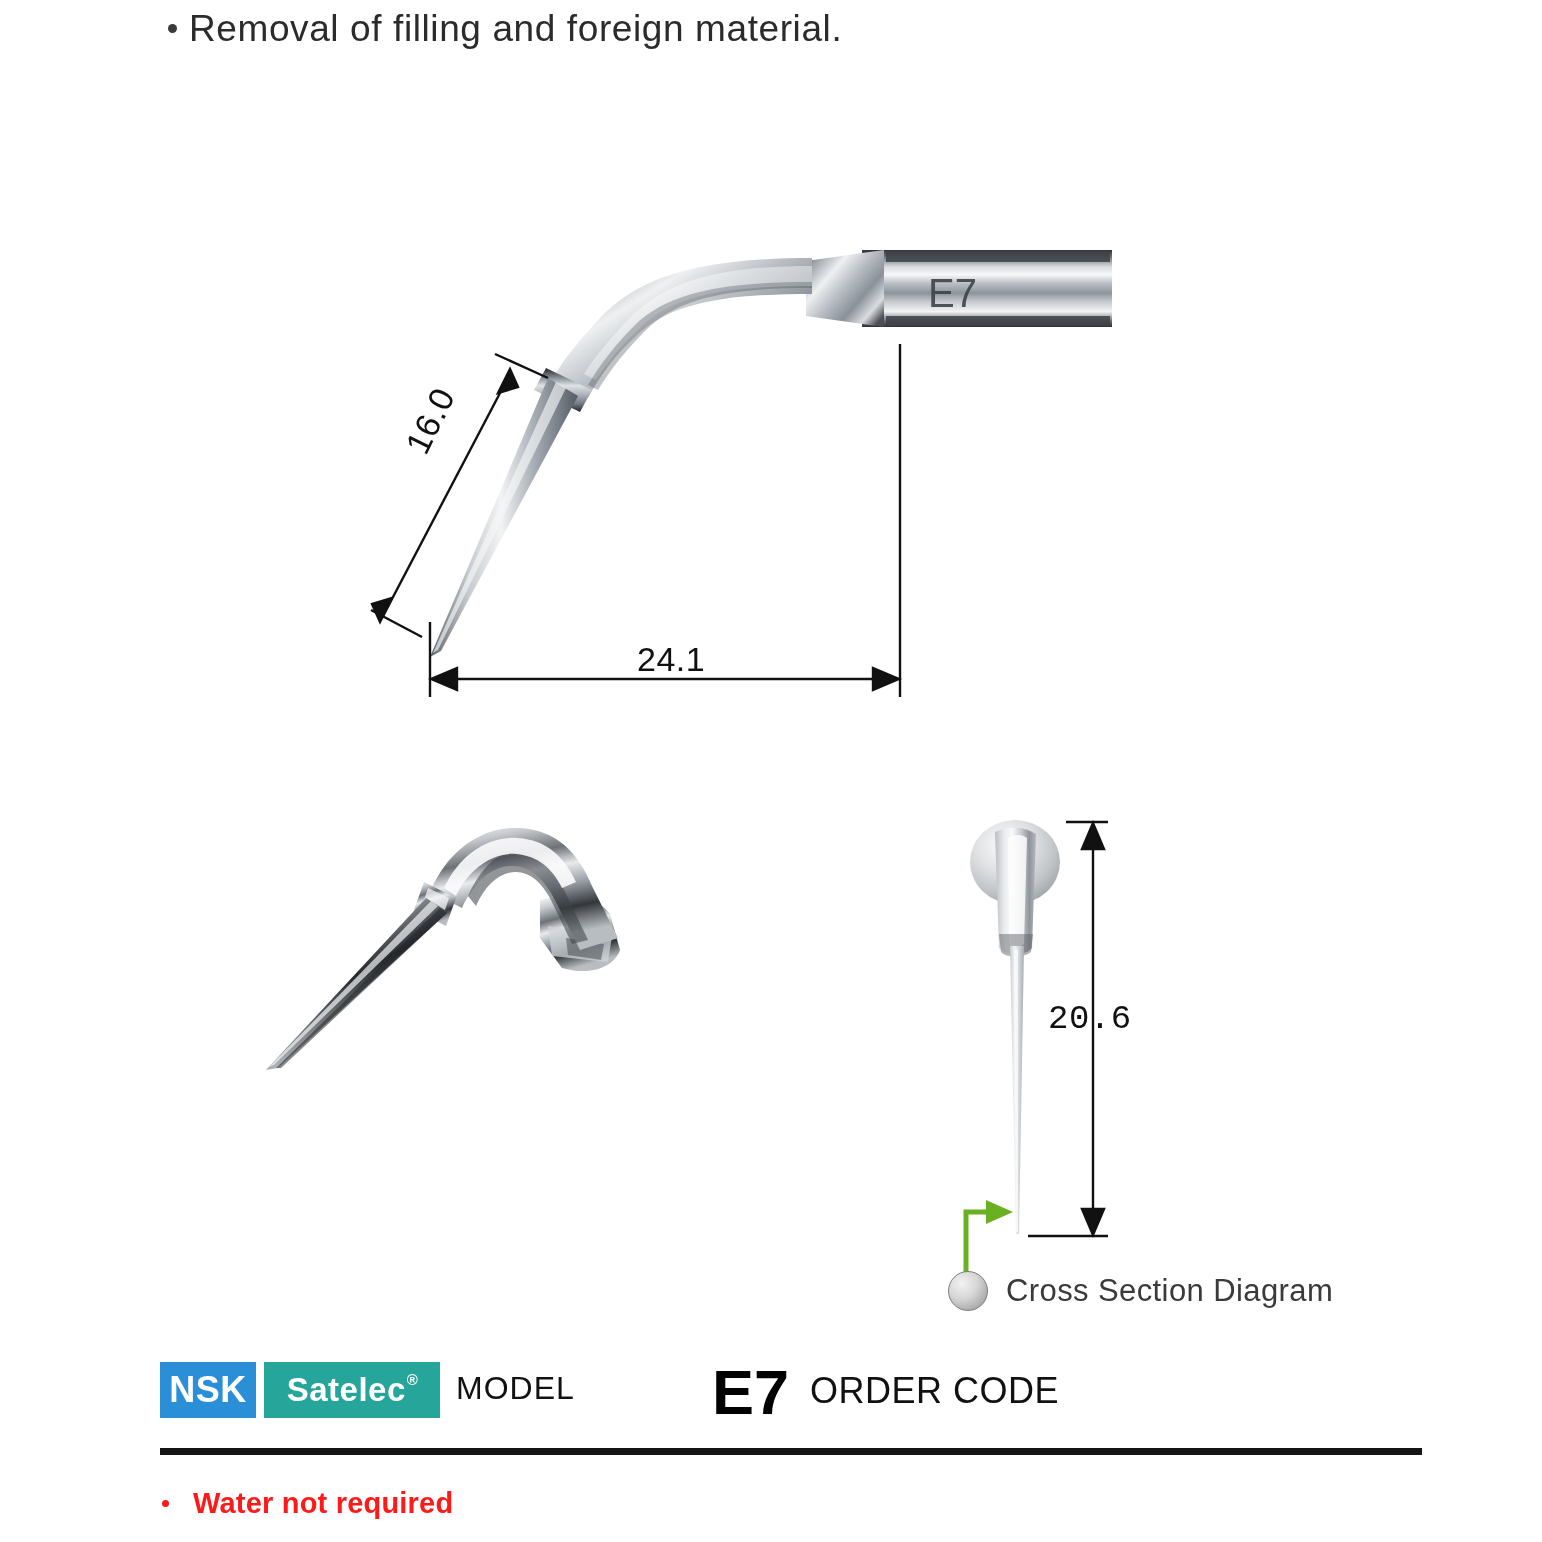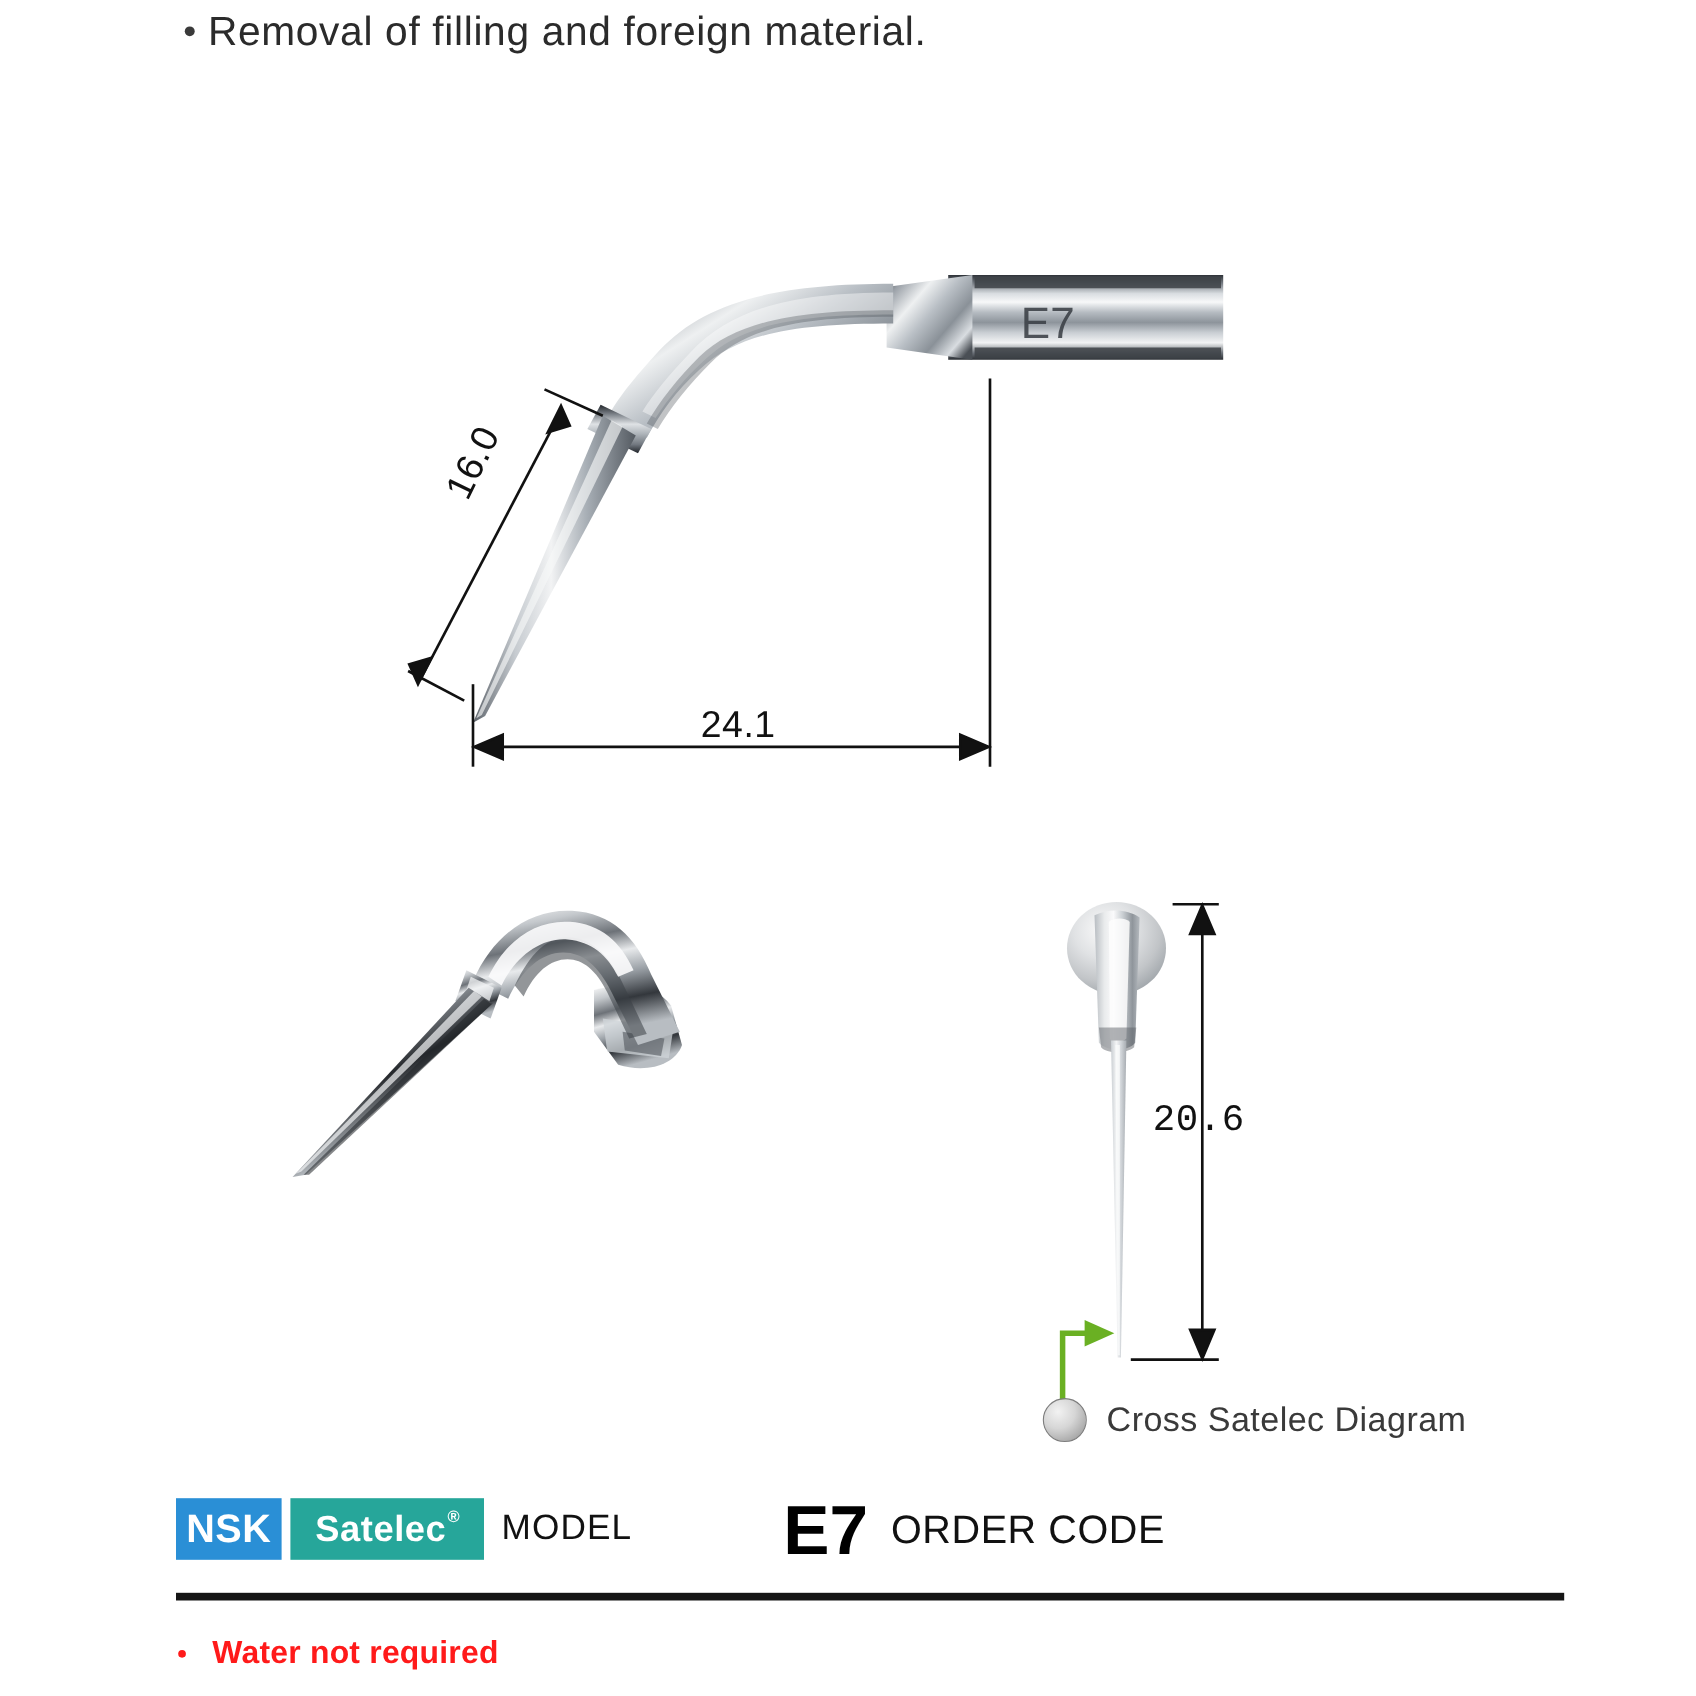--- a/index.html
+++ b/index.html
@@ -299,21 +299,21 @@
       </g>
     </svg>
   </div>
 
   <div class="dim dim-160">16.0</div>
   <div class="dim dim-241">24.1</div>
   <div class="dim dim-206">20.6</div>
 
   <div class="xsec">
     <span class="bulb"></span>
-    <span class="lbl">Cross Satelec Diagram</span>
+    <span class="lbl">Cross Section Diagram</span>
   </div>
 
   <div class="brandbar">
     <div class="logos">
       <span class="logo logo-nsk">NSK</span>
       <span class="logo logo-sat">
           <span>Satelec</span>
           <span class="reg">®</span>
         </span>
     </div>

